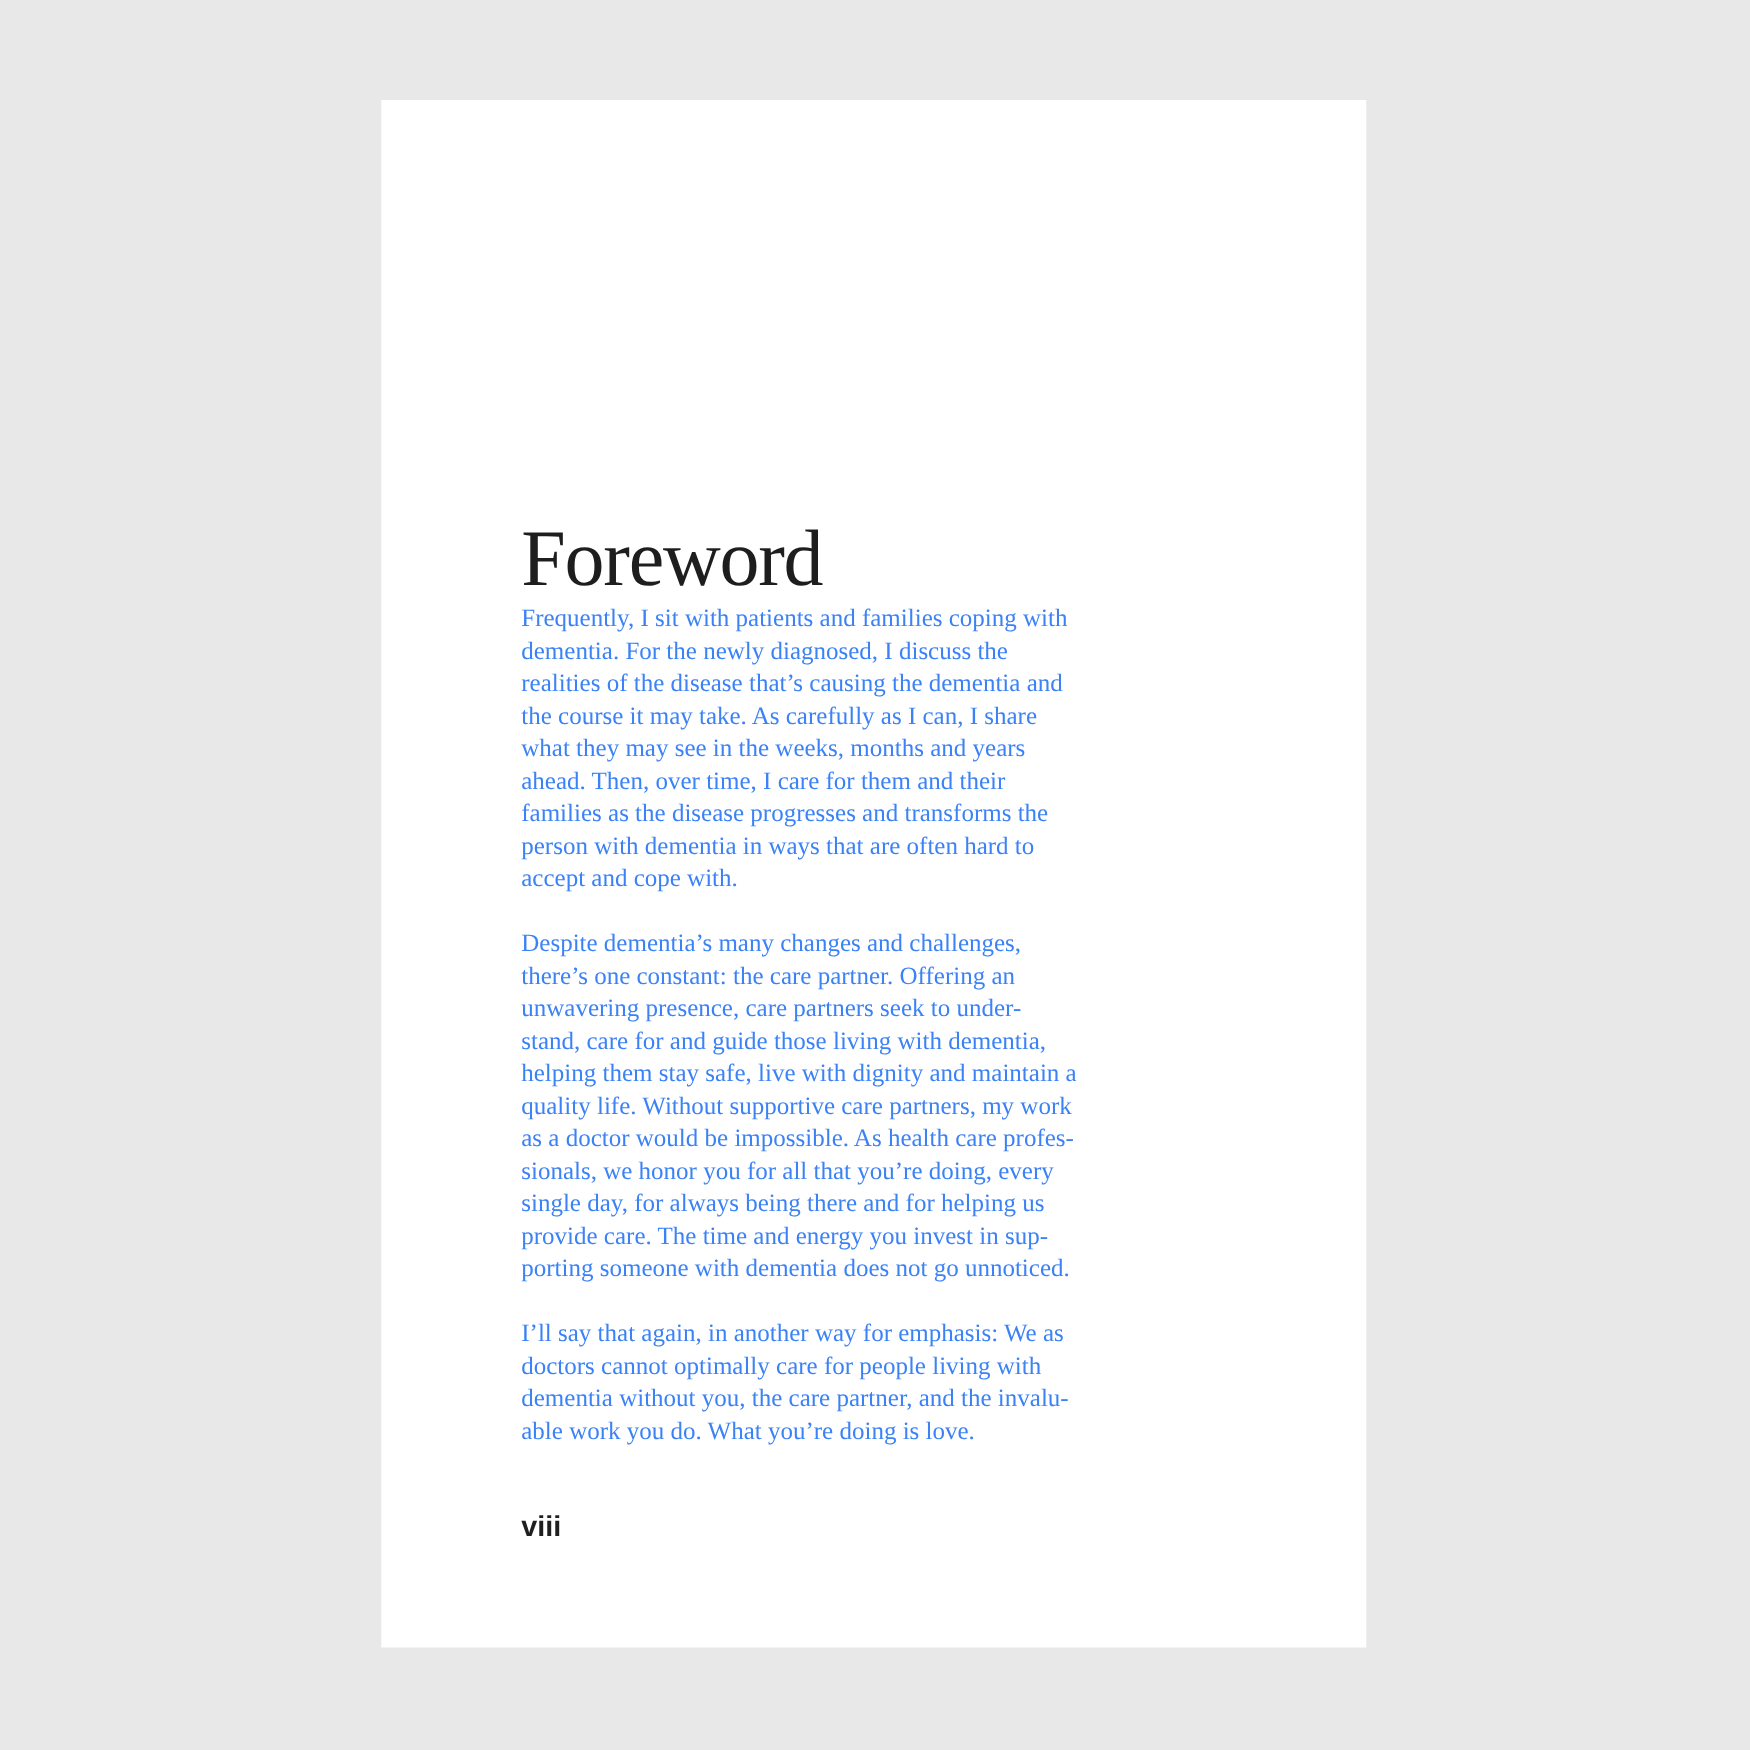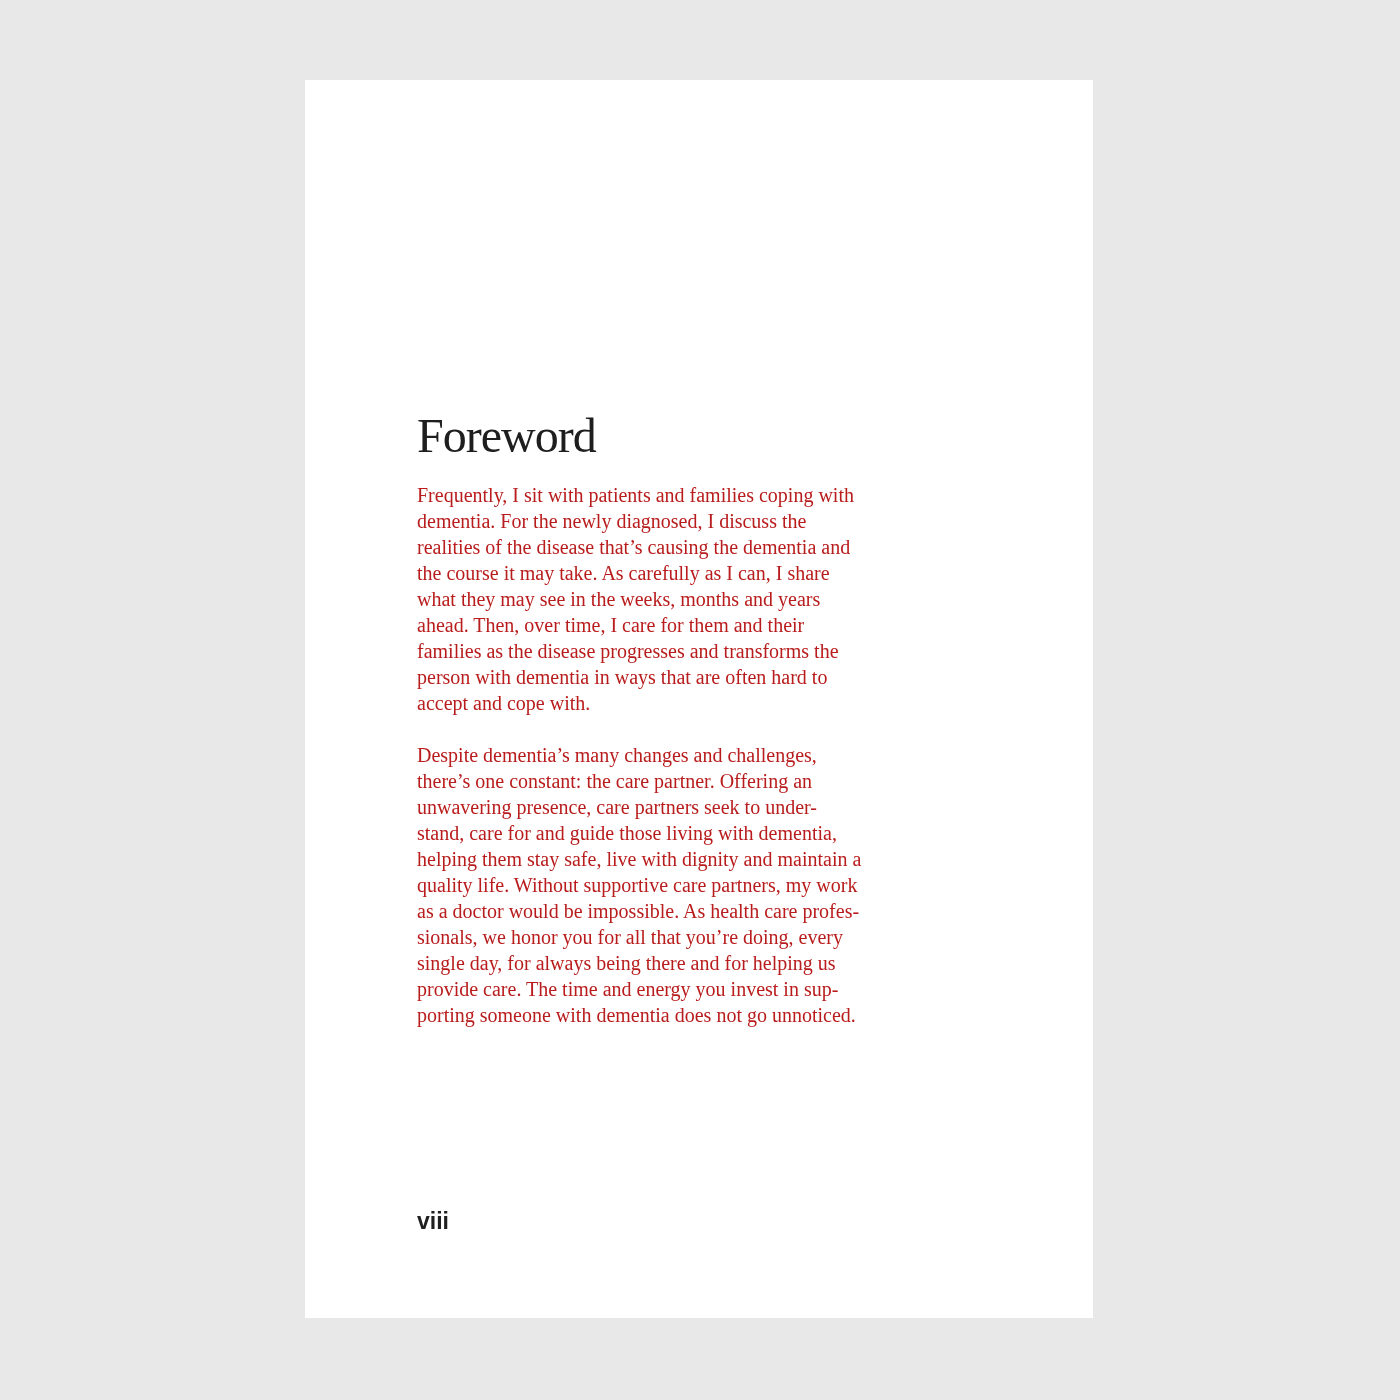--- a/index.html
+++ b/index.html
@@ -20,36 +20,36 @@
     top: 80px;
     width: 788px;
     height: 1238px;
     background: #ffffff;
   }
   .page-title {
     position: absolute;
     left: 112px;
     top: 286px;
     font-family: "Liberation Serif", "DejaVu Serif", serif;
-    font-size: 48px;
+    font-size: 64px;
     line-height: 76px;
     font-weight: 500;
     letter-spacing: -1px;
     color: #1e1e1e;
     white-space: pre;
   }
   .body-text {
     position: absolute;
     left: 112px;
     top: 402px;
     width: 560px;
     font-family: "Liberation Serif", "DejaVu Serif", serif;
     font-size: 20px;
     line-height: 26px;
-    color: #b91c1c;
+    color: #3b82f6;
   }
   .paragraph {
     white-space: pre;
     margin: 0 0 26px 0;
   }
   .paragraph:last-child {
     margin-bottom: 0;
   }
   .folio {
     position: absolute;
@@ -81,16 +81,20 @@
 there’s one constant: the care partner. Offering an
 unwavering presence, care partners seek to under-
 stand, care for and guide those living with dementia,
 helping them stay safe, live with dignity and maintain a
 quality life. Without supportive care partners, my work
 as a doctor would be impossible. As health care profes-
 sionals, we honor you for all that you’re doing, every
 single day, for always being there and for helping us
 provide care. The time and energy you invest in sup-
 porting someone with dementia does not go unnoticed.</p>
+    <p class="paragraph">I’ll say that again, in another way for emphasis: We as
+doctors cannot optimally care for people living with
+dementia without you, the care partner, and the invalu-
+able work you do. What you’re doing is love.</p>
   </div>
 
   <div class="folio">viii</div>
 </div>
 
 </body></html>

